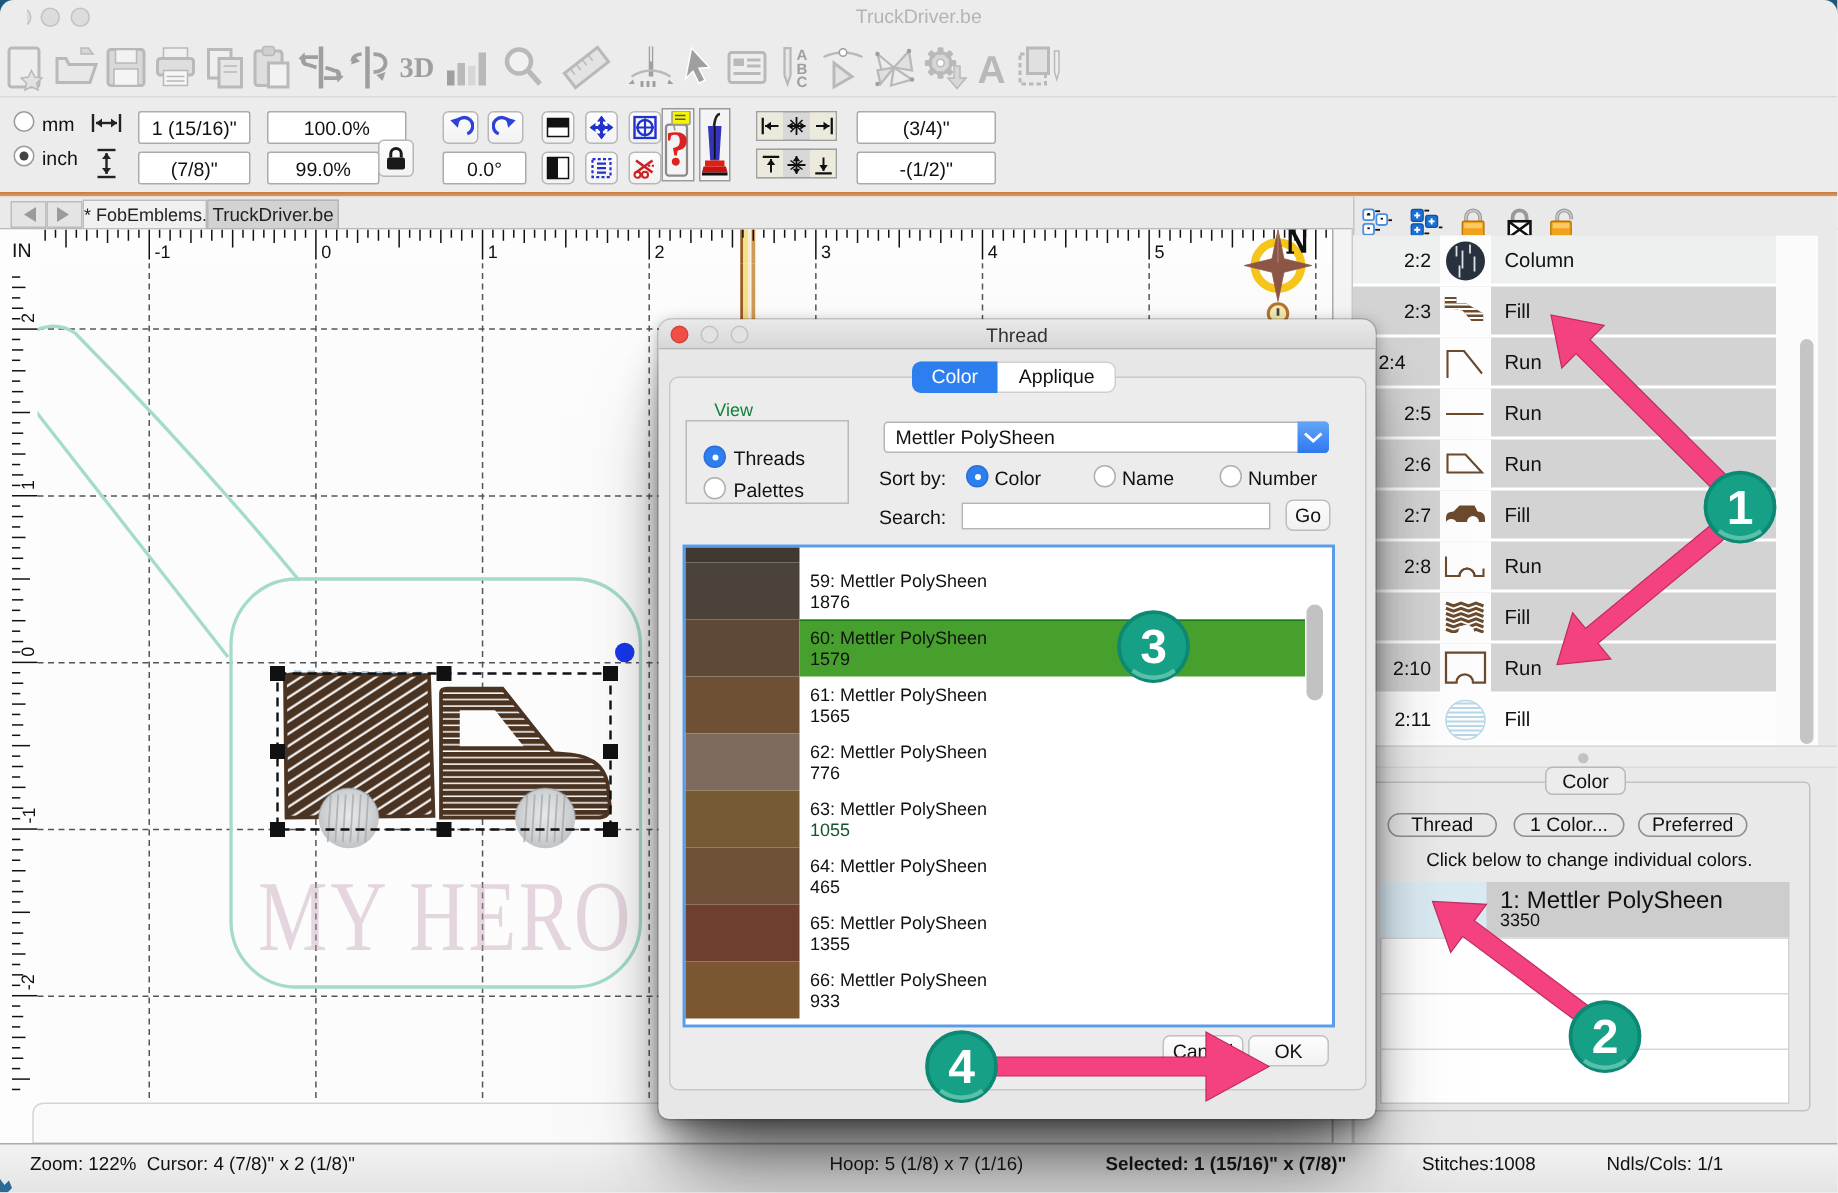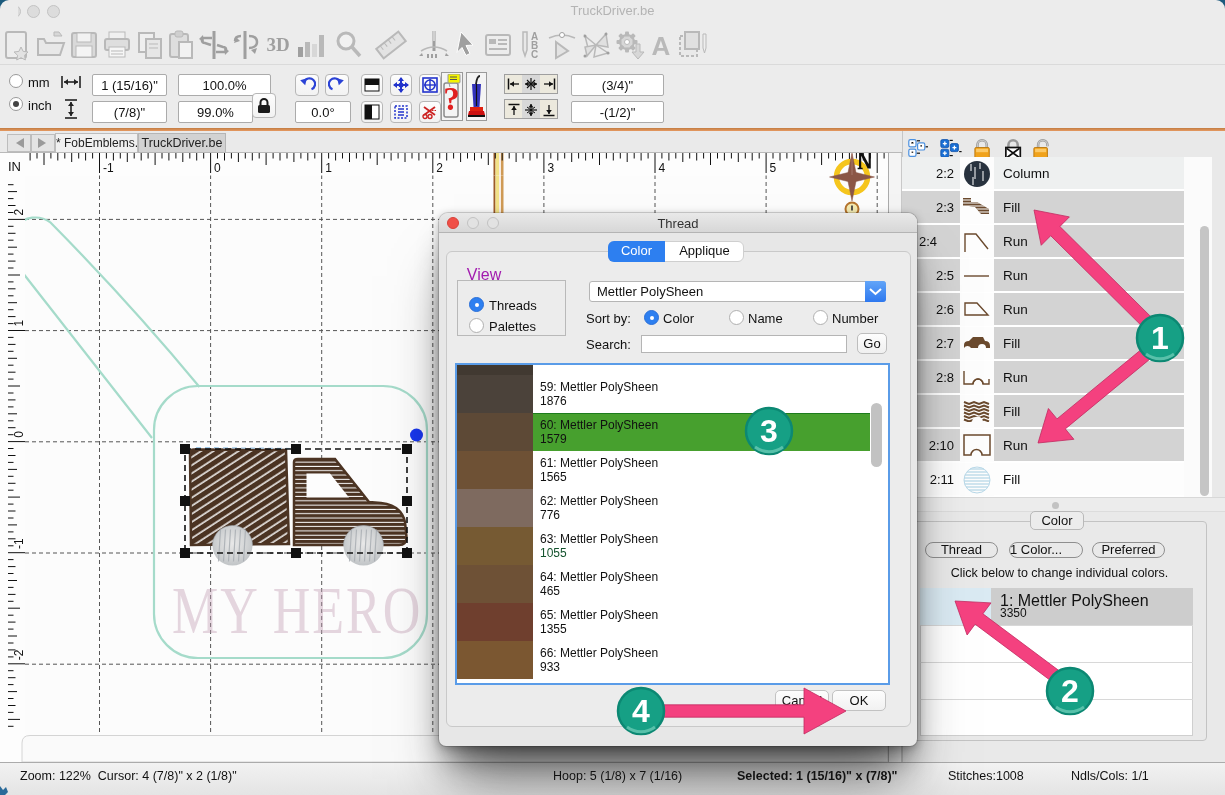--- a/index.html
+++ b/index.html
@@ -798,21 +798,21 @@
       </g>
     </svg>
     <div class="abs" style="left:1003px;top:472px;font-size:13.5px;color:#111;">Fill</div>
     <div class="abs" style="left:1184px;top:157px;width:28px;height:340px;background:#fbfbfb;"></div>
     <div class="abs" style="left:1200px;top:226px;width:9px;height:270px;border-radius:5px;background:#c5c5c5;"></div>
     <div class="abs" style="left:902px;top:497px;width:323px;height:15px;background:#ececec;border-top:1px solid #d8d8d8;border-bottom:1px solid #dcdcdc;"></div>
     <div class="abs" style="left:1052px;top:502px;width:7px;height:7px;border-radius:50%;background:#c2c2c2;"></div>
     <div class="abs" style="left:912px;top:521px;width:295px;height:220px;border:1px solid #c3c3c3;border-radius:4px;"></div>
     <div class="abs" style="left:1030px;top:511px;width:54px;height:19px;background:#ececec;border:1px solid #b9b9b9;border-radius:5px;font-size:13px;color:#111;text-align:center;line-height:17px;">Color</div>
     <div class="abs" style="left:925px;top:542px;width:73px;height:16px;border:1px solid #8f8f8f;border-radius:8px;font-size:13px;color:#111;text-align:center;line-height:14px;">Thread</div>
-    <div class="abs" style="left:1009px;top:542px;width:74px;height:16px;border:1px solid #8f8f8f;border-radius:8px;font-size:13px;color:#111;text-align:left;line-height:14px;">1 Color...</div>
+    <div class="abs" style="left:1009px;top:542px;width:74px;height:16px;border:1px solid #8f8f8f;border-radius:8px;font-size:13px;color:#111;text-align:center;line-height:14px;">1 Color...</div>
     <div class="abs" style="left:1092px;top:542px;width:73px;height:16px;border:1px solid #8f8f8f;border-radius:8px;font-size:13px;color:#111;text-align:center;line-height:14px;">Preferred</div>
     <div class="abs" style="left:912px;top:566px;width:295px;text-align:center;font-size:12.5px;color:#111;">Click below to change individual colors.</div>
     <div class="abs" style="left:920px;top:588px;width:273px;height:148px;background:#fff;border:1px solid #cfcfcf;"></div>
     <div class="abs" style="left:920px;top:588px;width:273px;height:37px;background:#cdcdcd;"></div>
     <div class="abs" style="left:920px;top:588px;width:71px;height:37px;background:#daeaf3;"></div>
     <div class="abs" style="left:1000px;top:592px;font-size:16px;color:#111;">1: Mettler PolySheen</div>
     <div class="abs" style="left:1000px;top:606px;font-size:12px;color:#111;">3350</div>
     <div class="abs" style="left:920px;top:625px;width:273px;height:1px;background:#d8d8d8;"></div>
     <div class="abs" style="left:920px;top:662px;width:273px;height:1px;background:#d8d8d8;"></div>
     <div class="abs" style="left:920px;top:699px;width:273px;height:1px;background:#d8d8d8;"></div>
@@ -826,21 +826,21 @@
     <div class="abs" style="left:439px;top:213px;width:478px;height:20px;background:linear-gradient(#e9e9e9,#d7d7d7);border-bottom:1px solid #b4b4b4;border-radius:9px 9px 0 0;"></div>
     <div class="abs" style="left:447px;top:217px;width:12px;height:12px;border-radius:50%;background:#f04f47;border:0.5px solid #d8423a;"></div>
     <div class="abs" style="left:467px;top:217px;width:12px;height:12px;border-radius:50%;background:#e2e2e2;border:1px solid #c2c2c2;"></div>
     <div class="abs" style="left:487px;top:217px;width:12px;height:12px;border-radius:50%;background:#e2e2e2;border:1px solid #c2c2c2;"></div>
     <div class="abs" style="left:439px;top:216px;width:478px;text-align:center;font-size:13px;color:#333;">Thread</div>
     <div class="abs" style="left:446px;top:251px;width:465px;height:476px;background:#ececec;border:1px solid #c9c9c9;border-radius:6px;"></div>
     <div class="abs" style="left:608px;top:241px;width:136px;height:21px;background:#fff;border:1px solid #cfcfcf;border-radius:6px;overflow:hidden;"></div>
     <div class="abs" style="left:608px;top:241px;width:57px;height:21px;background:#2d7ff0;border-radius:6px 0 0 6px;color:#fff;font-size:13px;text-align:center;line-height:20px;">Color</div>
     <div class="abs" style="left:665px;top:241px;width:79px;height:21px;color:#111;font-size:13px;text-align:center;line-height:20px;">Applique</div>
     <div class="abs" style="left:457px;top:280px;width:109px;height:56px;border:1px solid #b9b9b9;"></div>
-    <div class="abs" style="left:466px;top:266px;width:36px;height:14px;background:#ececec;font-size:16px;color:#a21caf;text-align:center;">View</div>
+    <div class="abs" style="left:466px;top:266px;width:36px;height:14px;background:#ececec;font-size:12px;color:#15803d;text-align:right;">View</div>
     <div class="bradio sel" style="left:469px;top:297px;"></div>
     <div class="lbl" style="left:489px;top:298px;">Threads</div>
     <div class="bradio" style="left:469px;top:318px;"></div>
     <div class="lbl" style="left:489px;top:319px;">Palettes</div>
     <div class="abs" style="left:589px;top:281px;width:297px;height:21px;background:#fff;border:1px solid #b5b5b5;border-radius:3px;"></div>
     <div class="abs" style="left:597px;top:284px;font-size:13px;color:#111;">Mettler PolySheen</div>
     <div class="abs" style="left:865px;top:281px;width:21px;height:21px;background:linear-gradient(#62a5f8,#2e78ef);border-radius:0 3px 3px 0;"></div>
     <svg class="abs" style="left:868px;top:287px" width="15" height="10">
       <path d="M2 2l5.5 5L13 2" fill="none" stroke="#fff" stroke-width="2"></path>
     </svg>

